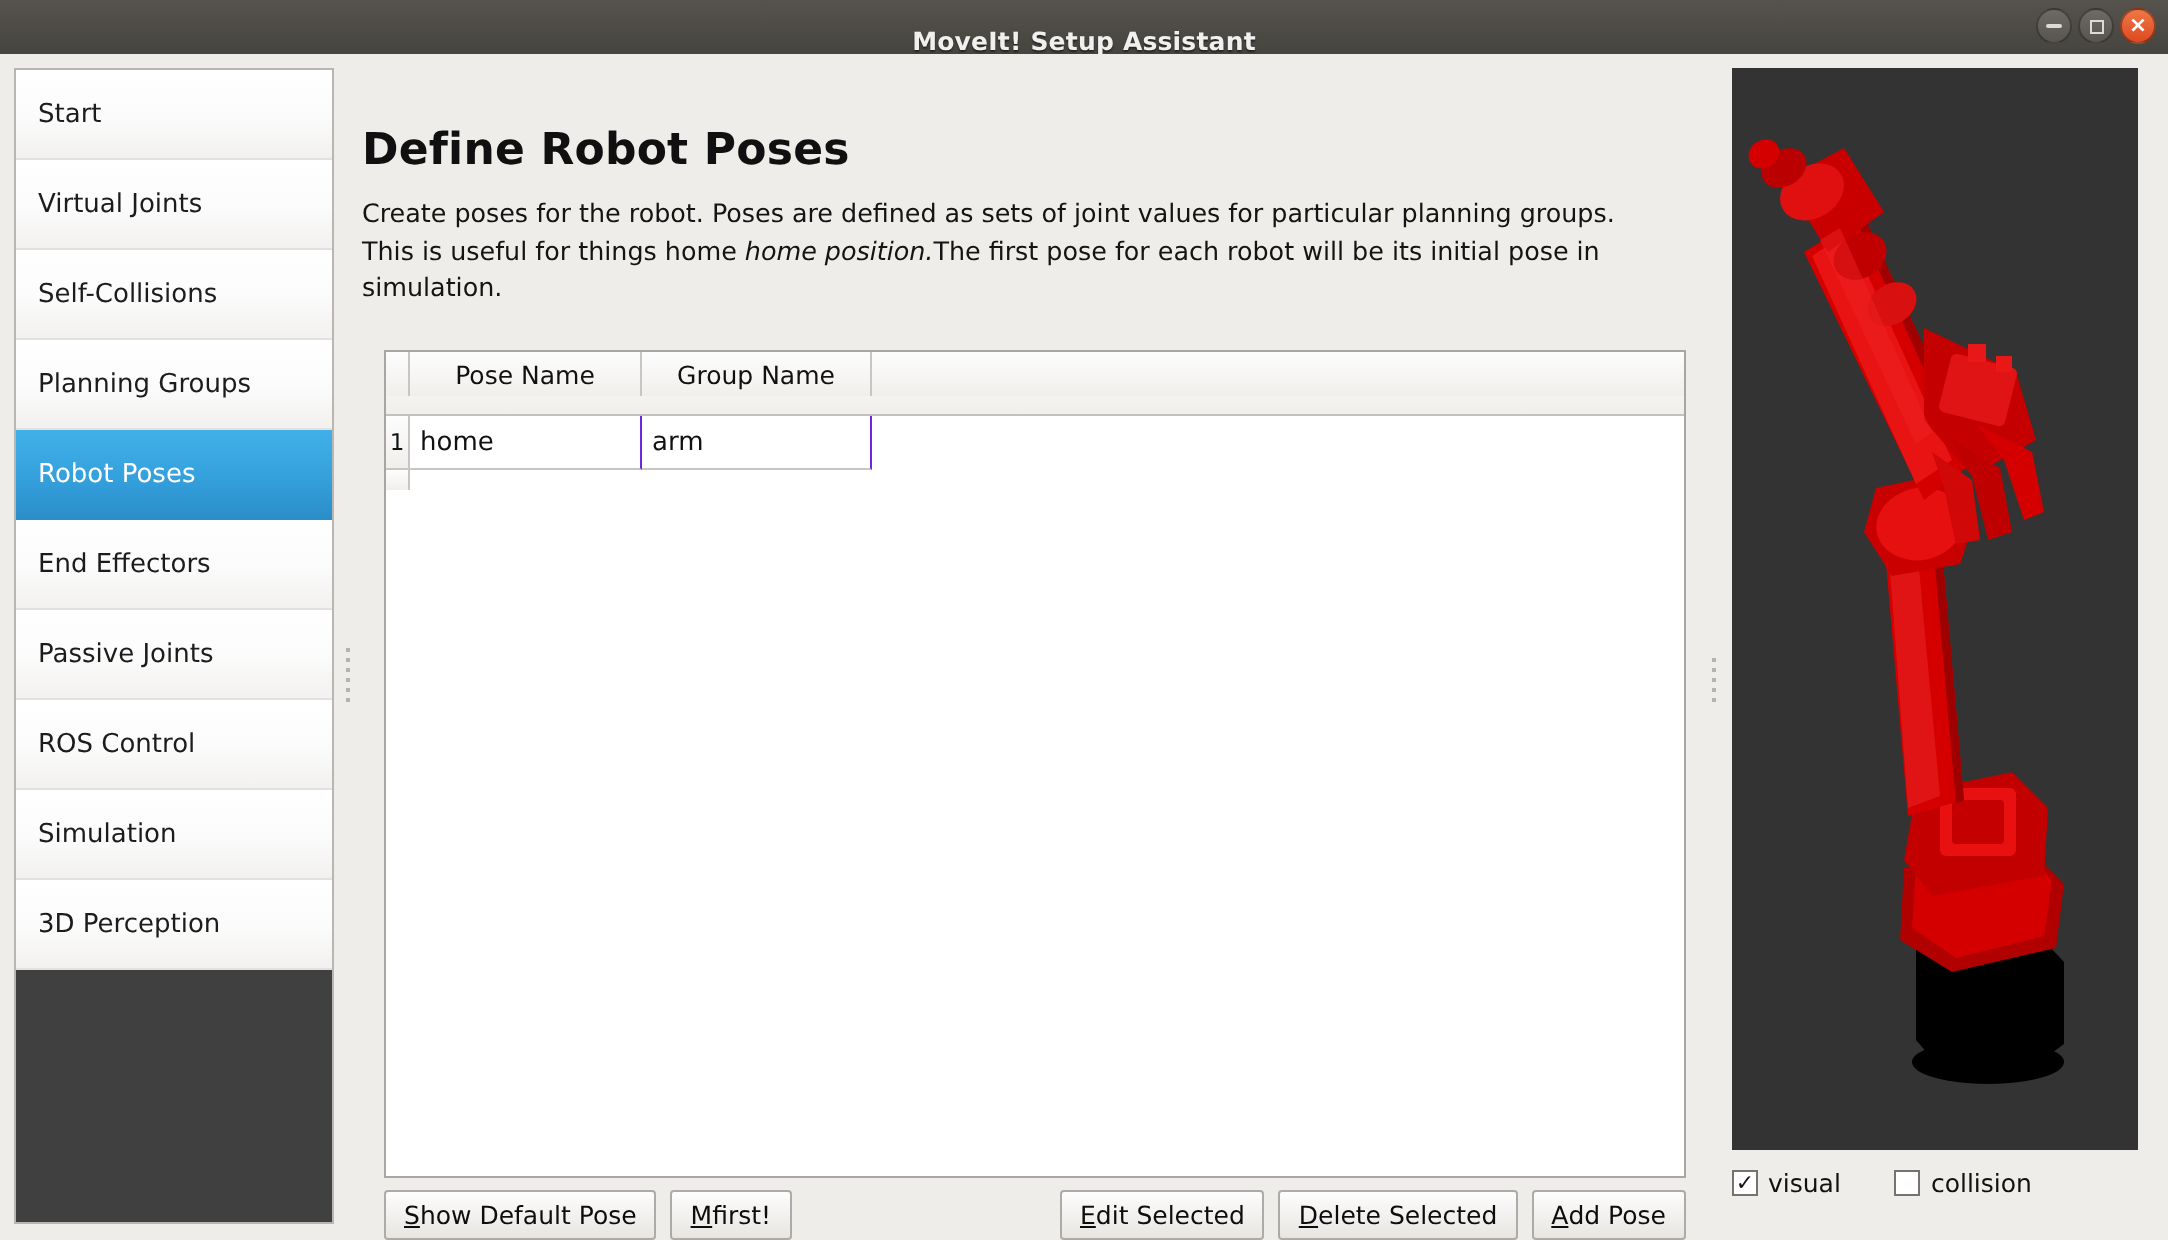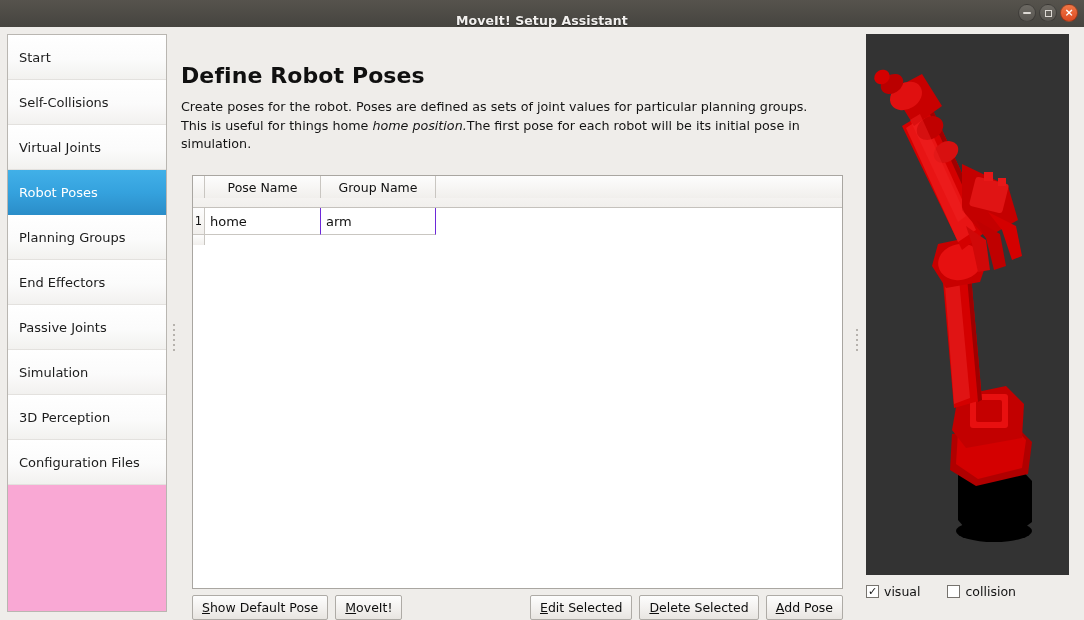--- a/index.html
+++ b/index.html
@@ -47,21 +47,21 @@
   .workspace {
     position: absolute; top: 27px; left: 0;
     width: 1084px; height: 593px;
     background: #efedea;
   }
 
   
   .sidebar {
     position: absolute; left: 7px; top: 7px;
     width: 160px; height: 578px;
-    background: #f9a8d4;
+    background: #404040;
     border: 1px solid #b9b6b1;
   }
   .nav-item {
     position: relative;
     height: 45px;
     display: flex; align-items: center;
     padding-left: 11px;
     font-size: 13px;
     color: #1c1c1c;
     background: linear-gradient(to bottom, #ffffff 0%, #fbfbfb 55%, #f2f1ef 100%);
@@ -234,45 +234,45 @@
   </div>
 </div>
 
 <div class="workspace">
 
   <div class="sidebar">
     <div class="nav-item">
       <span>Start</span>
     </div>
     <div class="nav-item">
+      <span>Virtual Joints</span>
+    </div>
+    <div class="nav-item">
       <span>Self-Collisions</span>
     </div>
     <div class="nav-item">
-      <span>Virtual Joints</span>
+      <span>Planning Groups</span>
     </div>
     <div class="nav-item selected">
       <span>Robot Poses</span>
     </div>
     <div class="nav-item">
-      <span>Planning Groups</span>
-    </div>
-    <div class="nav-item">
       <span>End Effectors</span>
     </div>
     <div class="nav-item">
       <span>Passive Joints</span>
     </div>
     <div class="nav-item">
+      <span>ROS Control</span>
+    </div>
+    <div class="nav-item">
       <span>Simulation</span>
     </div>
     <div class="nav-item">
       <span>3D Perception</span>
-    </div>
-    <div class="nav-item">
-      <span>Configuration Files</span>
     </div>
   </div>
 
   <div class="splitter" style="left:168px; top:280px; height:60px;">
     <span class="dots">
       <i></i>
         <i></i>
         <i></i>
         <i></i>
         <i></i>
@@ -303,21 +303,21 @@
       </div>
     </div>
 
     <div class="btnrow">
       <div class="btn">
           <u>S</u>
           <span>how Default Pose</span>
         </div>
       <div class="btn">
           <u>M</u>
-          <span>oveIt!</span>
+          <span>first!</span>
         </div>
       <div class="spacer"></div>
       <div class="btn">
           <u>E</u>
           <span>dit Selected</span>
         </div>
       <div class="btn">
           <u>D</u>
           <span>elete Selected</span>
         </div>

